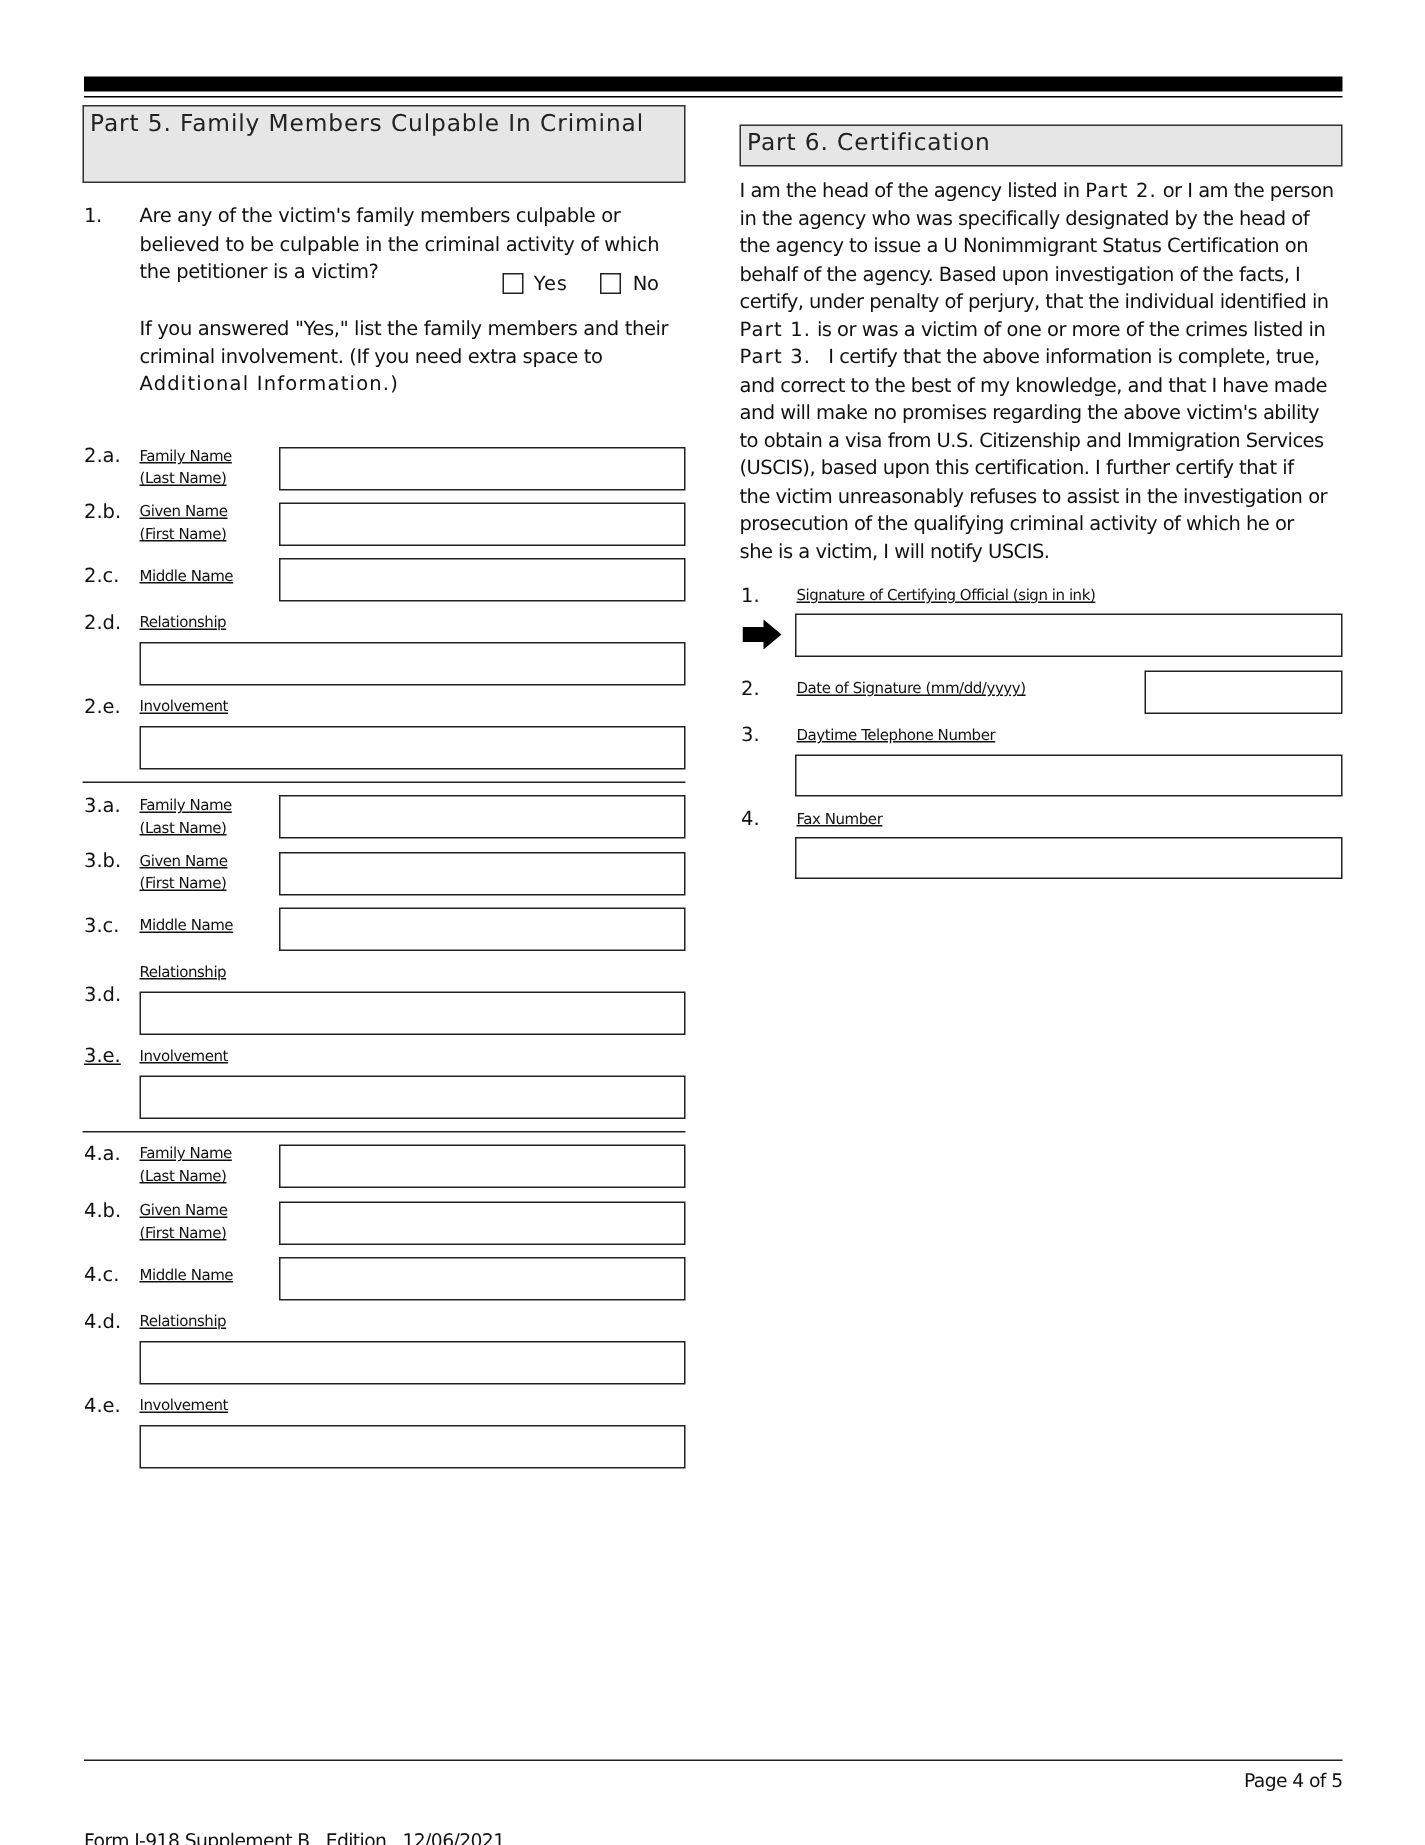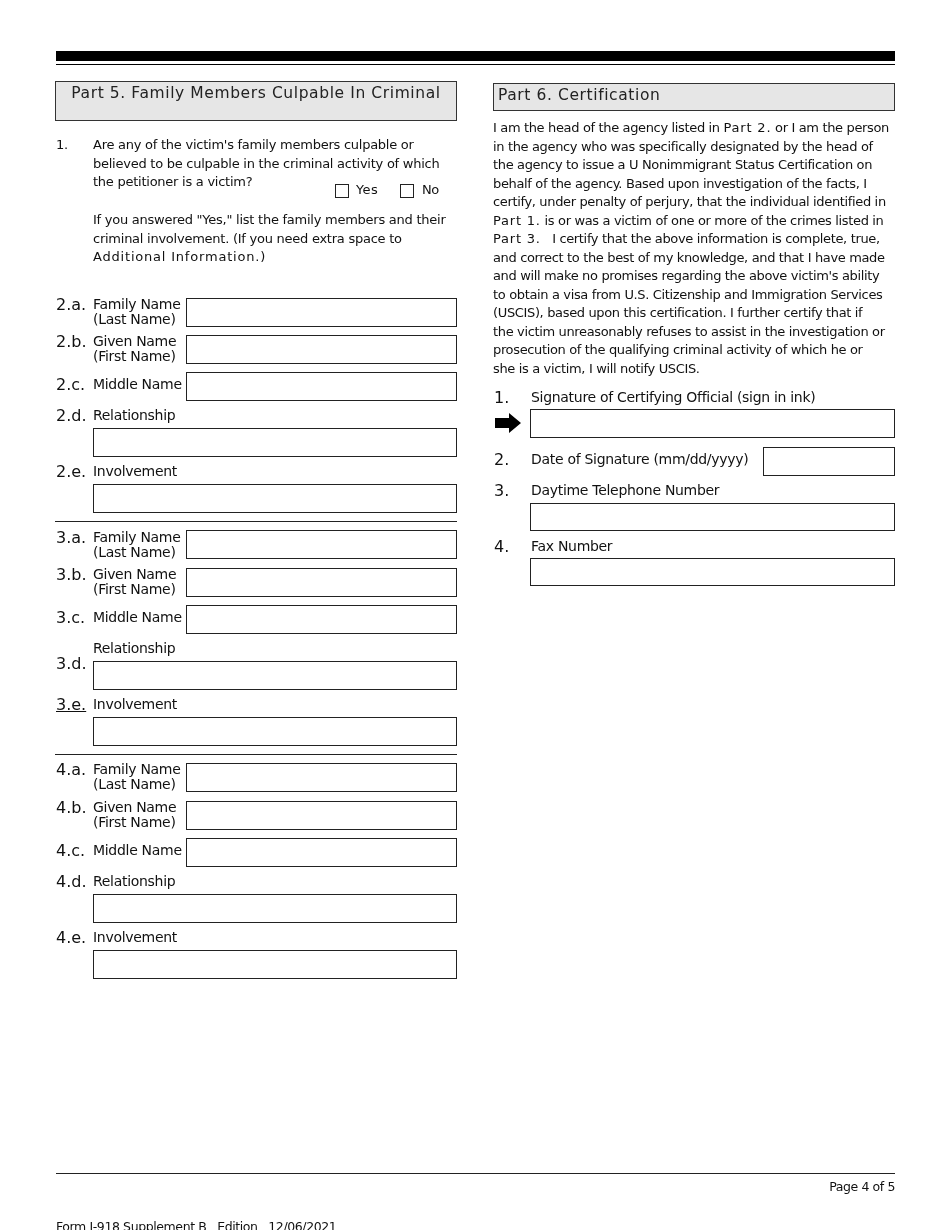--- a/index.html
+++ b/index.html
@@ -2,36 +2,36 @@
 <html><head>
 <meta charset="utf-8">
 <style>
   html, body { margin:0; padding:0; background:#ffffff; }
   body { width:950px; height:1230px; position:relative; font-family:"DejaVu Sans", "Liberation Sans", sans-serif; color:#111; overflow:hidden; }
   .abs { position:absolute; }
   .topbar-thick { left:56px; top:51px; width:839px; height:10px; background:#000; }
   .topbar-thin { left:56px; top:64px; width:839px; height:1px; background:#000; }
   .sec-header { background:#e6e6e6; border:1px solid #333; box-sizing:border-box; font-size:15.5px; letter-spacing:0.6px; line-height:21px; padding:1px 4px; color:#222; }
   .txt { font-size:13px; line-height:18.5px; letter-spacing:-0.25px; }
-  .num { font-size:16px; line-height:15px; }
-  .lbl { font-size:14px; line-height:15px; letter-spacing:-0.3px; }
+  .num { font-size:13px; line-height:15px; }
+  .lbl { font-size:10px; line-height:15px; letter-spacing:-0.3px;text-decoration:underline; }
   .box { border:1px solid #222; box-sizing:border-box; background:#fff; }
   .chk { width:14px; height:14px; border:1px solid #222; box-sizing:border-box; background:#fff; display:inline-block; vertical-align:middle; }
   .rule { height:1px; background:#222; }
   .mono-ish { letter-spacing:0.8px; }
   .footer-rule { left:56px; top:1173px; width:839px; height:1px; background:#222; }
   .footer { font-size:12.5px; letter-spacing:-0.4px; }
 </style>
 </head>
 <body>
 
 <div class="abs topbar-thick"></div>
 <div class="abs topbar-thin"></div>
 
-<div class="abs sec-header" style="left:55px; top:81px; width:402px; height:40px;text-align:center;">
+<div class="abs sec-header" style="left:55px; top:70px; width:402px; height:52px;">
   <div>Part 5.  Family Members Culpable In Criminal</div>
 </div>
 
 <div class="abs txt" style="left:56px; top:136px;">1.</div>
 <div class="abs txt" style="left:93px; top:136px; width:365px;">
   <div>Are any of the victim's family members culpable or</div>
   <div>believed to be culpable in the criminal activity of which</div>
   <div>the petitioner is a victim?</div>
 </div>
 <div class="abs txt" style="left:335px; top:181px;">

